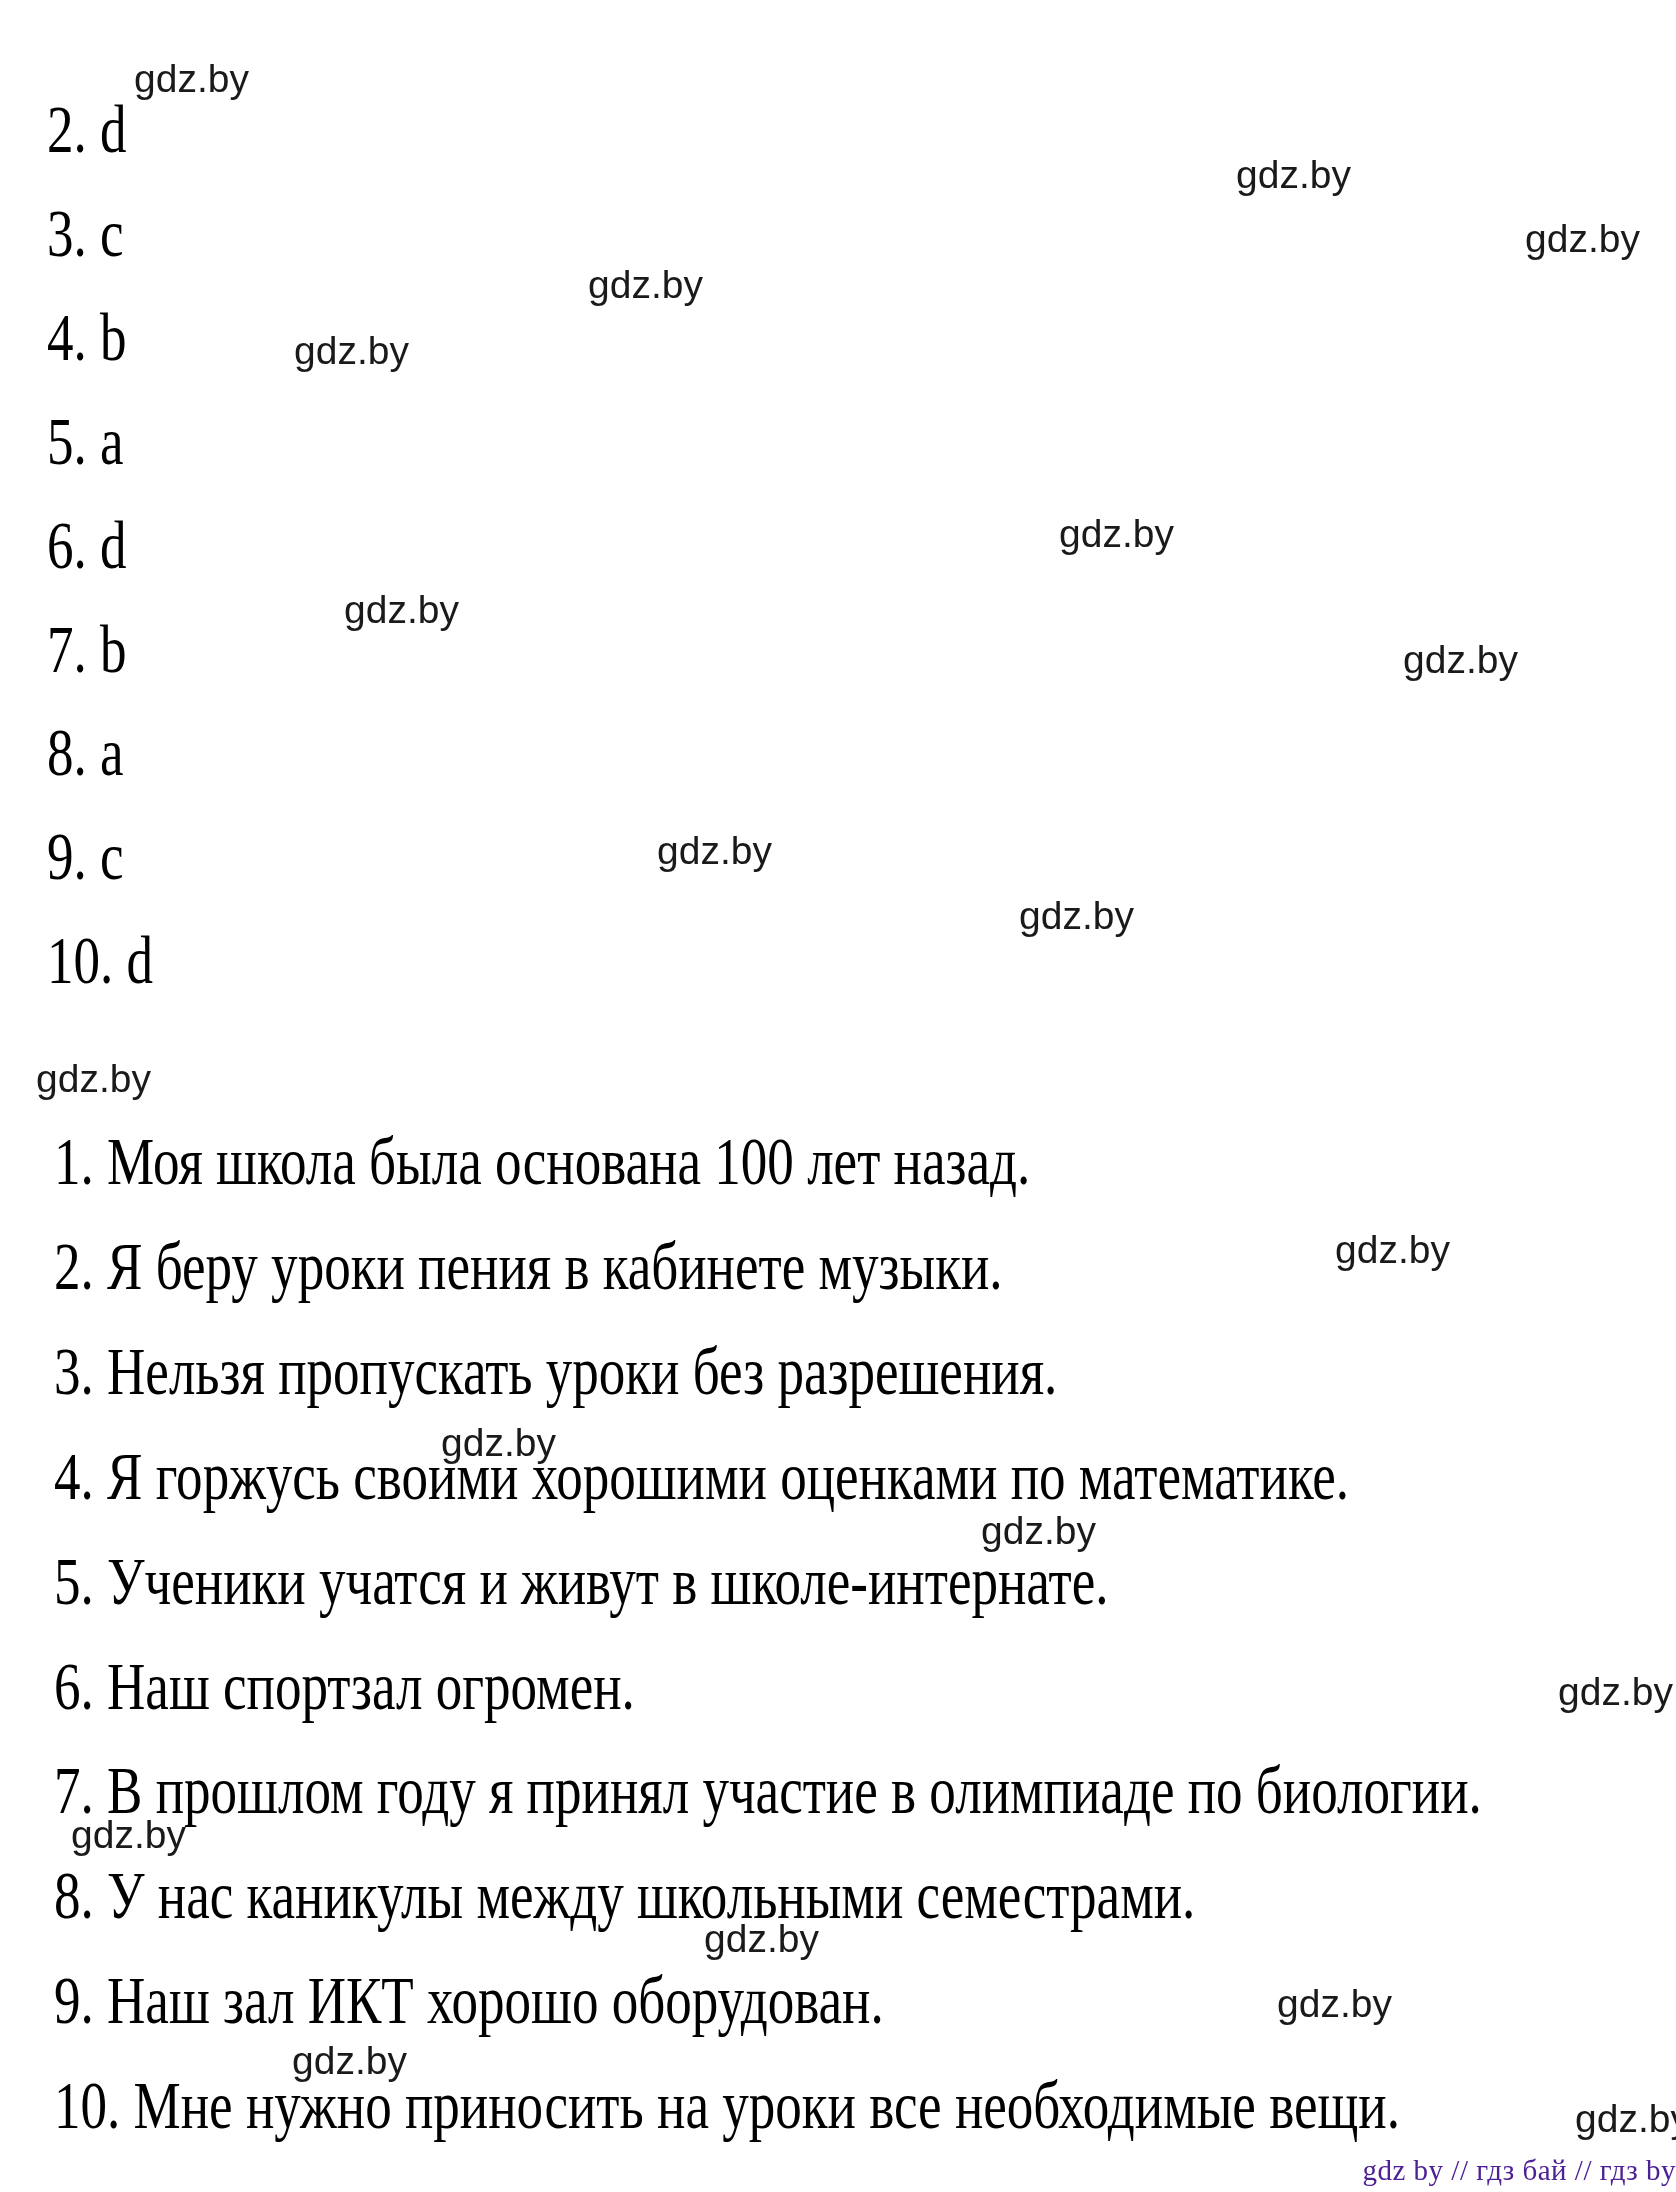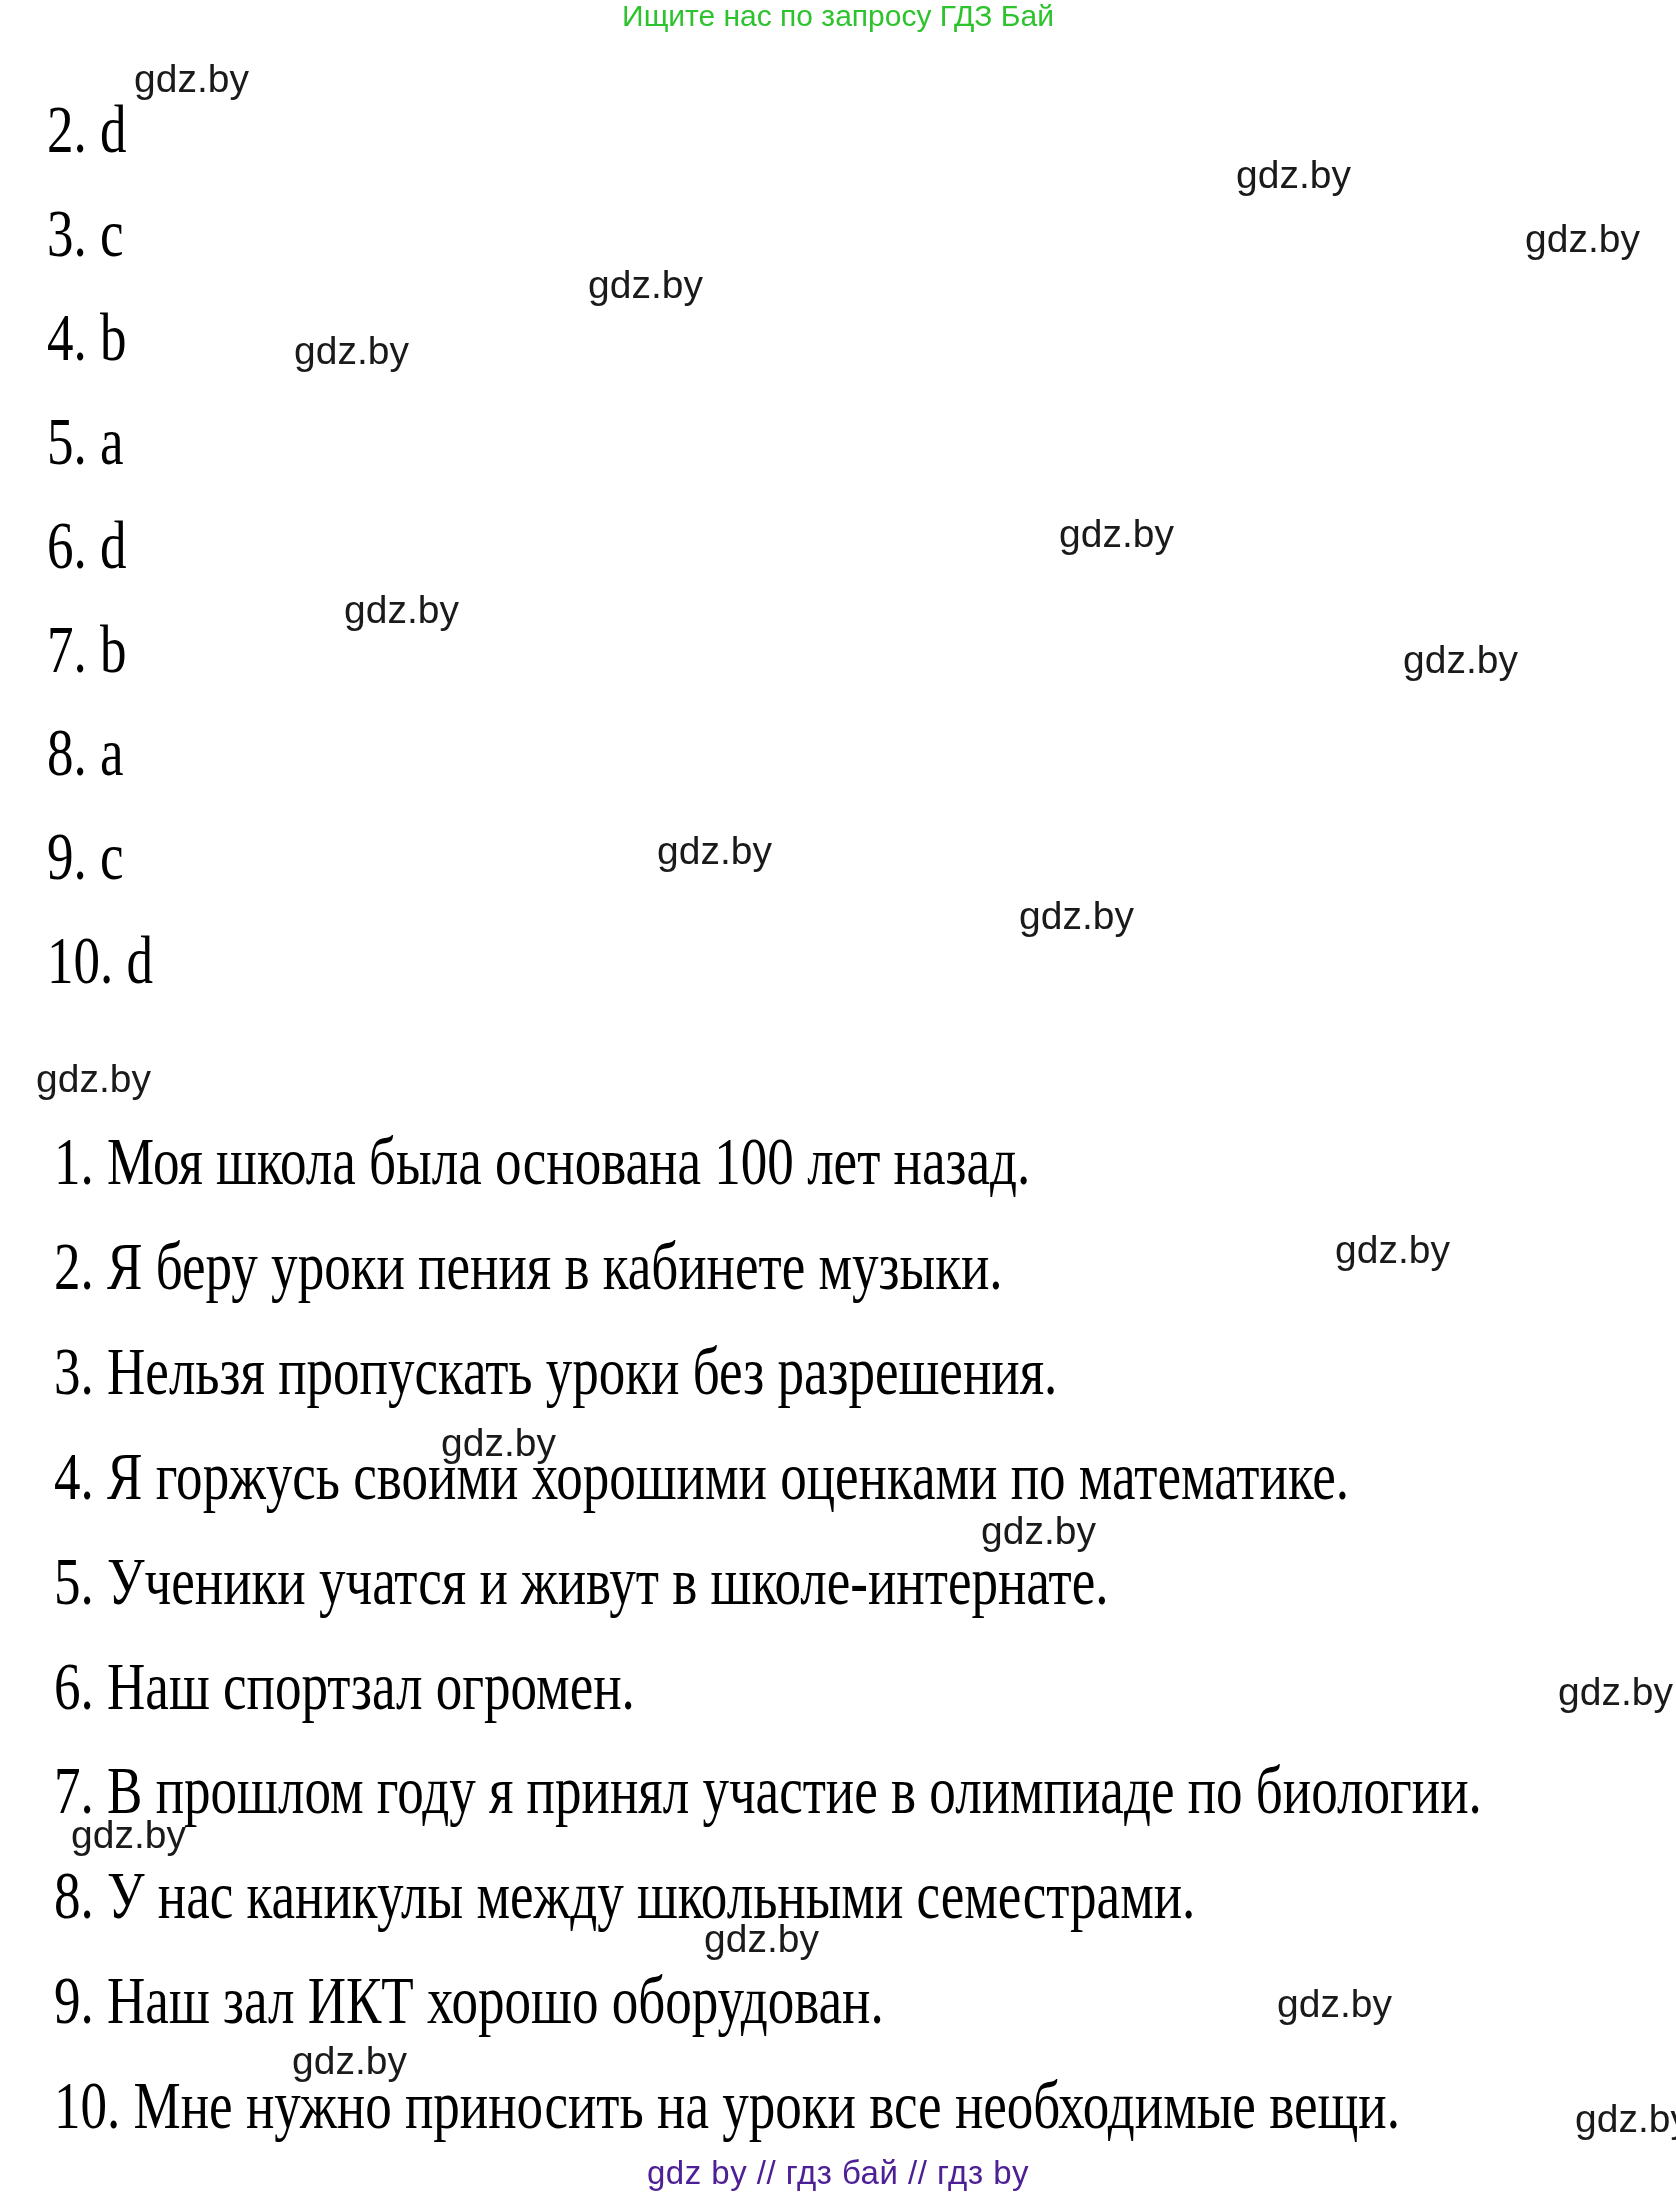--- a/index.html
+++ b/index.html
@@ -27,31 +27,31 @@
     transform: scaleX(0.78);
     transform-origin: 0 0;
   }
   .wm {
     position: absolute;
     font-size: 39px; line-height: 1;
     white-space: nowrap;
   }
   .footer-line {
     position: absolute; top: 2156px; left: 0; width: 100%;
-    text-align: center;
-    font-size: 33px; line-height: 1;
+    text-align: right;
+    font-size: 29px; line-height: 1;
     letter-spacing: 0.5px;
     white-space: nowrap;
+    font-family: Liberation Serif, serif;
   }
 </style>
 </head>
 <body>
 
 <div class="page">
-  <div class="promo-header" style="color: rgb(45, 195, 45);">Ищите нас по запросу ГДЗ Бай</div>
 
   <div id="watermarks">
       <div class="wm" style="left: 134px; top: 59px; color: rgb(26, 26, 26);">gdz.by</div>
       <div class="wm" style="left: 1236px; top: 155px; color: rgb(26, 26, 26);">gdz.by</div>
       <div class="wm" style="left: 1525px; top: 219px; color: rgb(26, 26, 26);">gdz.by</div>
       <div class="wm" style="left: 588px; top: 265px; color: rgb(26, 26, 26);">gdz.by</div>
       <div class="wm" style="left: 294px; top: 331px; color: rgb(26, 26, 26);">gdz.by</div>
       <div class="wm" style="left: 1059px; top: 514px; color: rgb(26, 26, 26);">gdz.by</div>
       <div class="wm" style="left: 344px; top: 590px; color: rgb(26, 26, 26);">gdz.by</div>
       <div class="wm" style="left: 1403px; top: 640px; color: rgb(26, 26, 26);">gdz.by</div>

